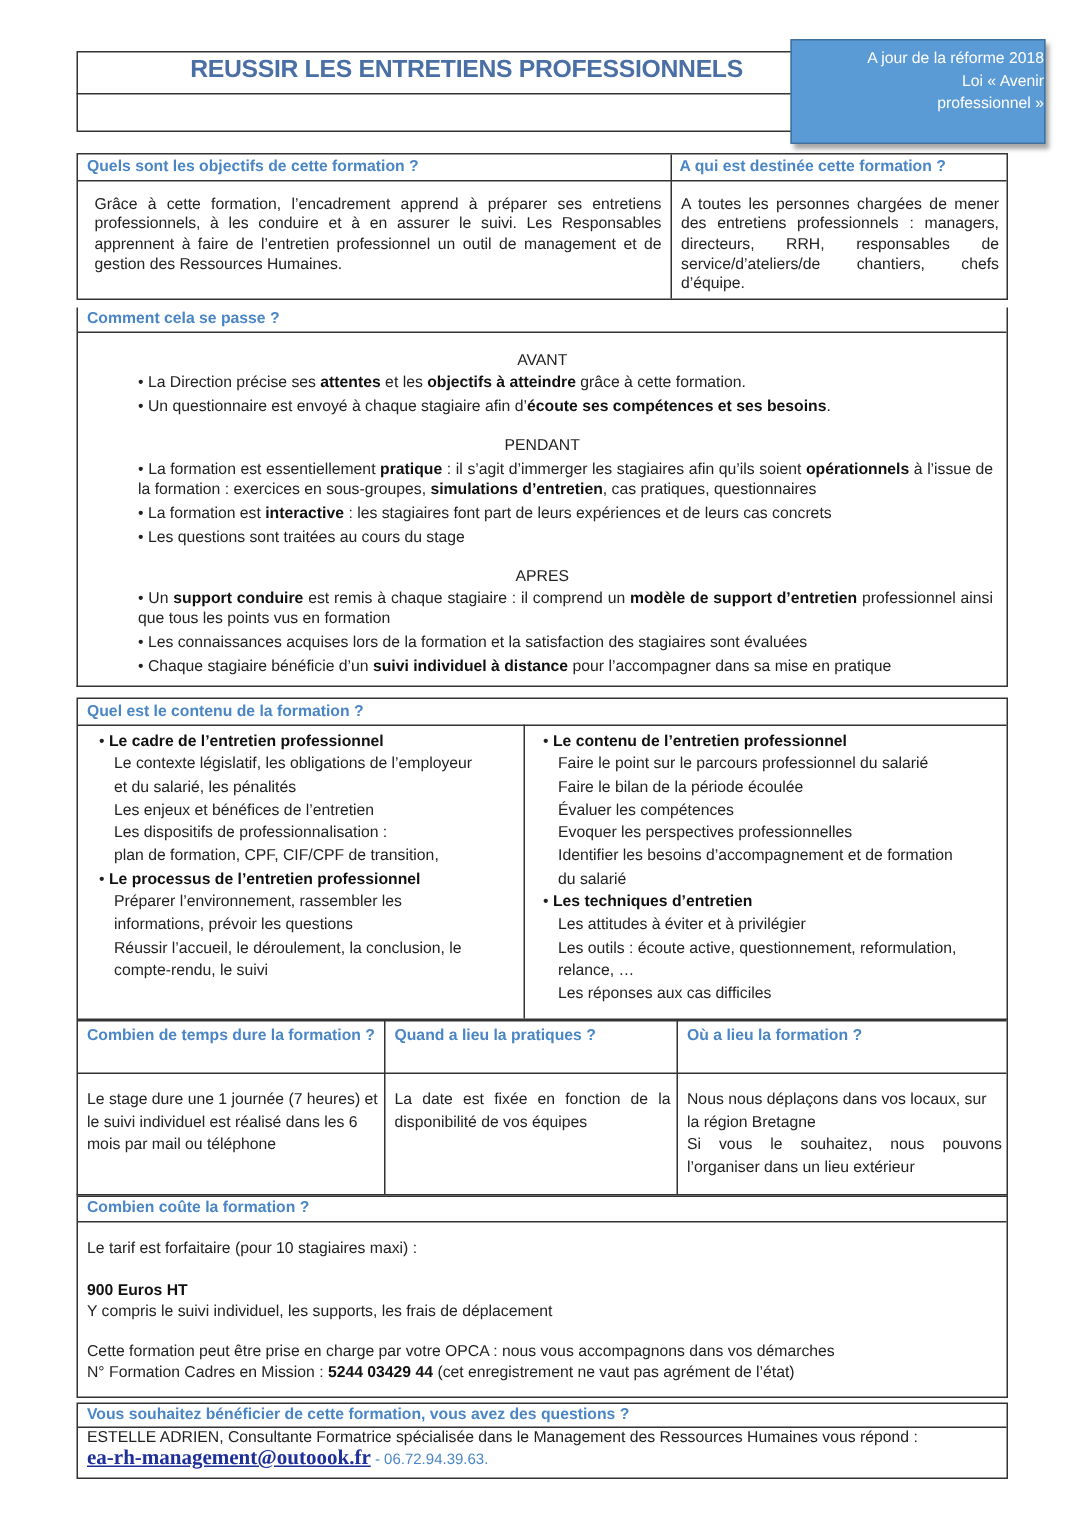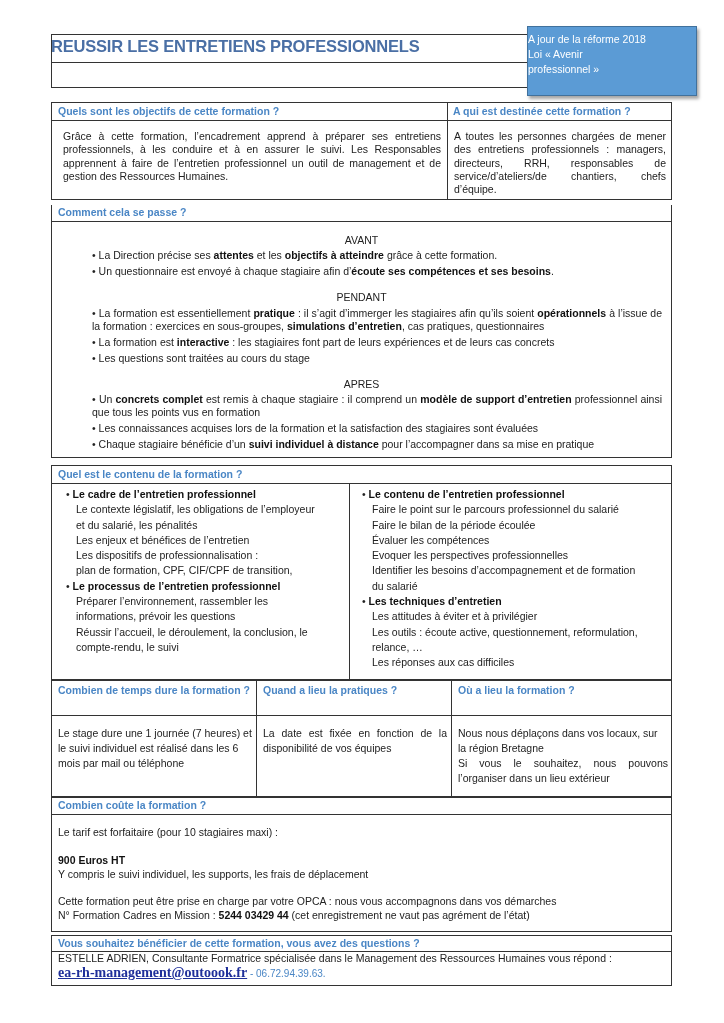--- a/index.html
+++ b/index.html
@@ -1,21 +1,21 @@
 <!DOCTYPE html>
 <html><head>
 <meta charset="utf-8">
 <style>
   html, body { margin:0; padding:0; background:#ffffff; }
   body { width:724px; height:1023px; position:relative; font-family:"Liberation Sans", sans-serif; color:#222; font-size:10.5px; }
   .abs { position:absolute; }
   .hdrbox { left:51px; top:34px; width:620px; height:54px; border:1px solid #333; box-sizing:border-box; }
   .hdrline { left:51px; top:62px; width:540px; height:0; border-top:1px solid #333; }
-  .title { left:51px; top:37px; width:520px; font-weight:bold; font-size:16.5px; color:#4a6fa5; letter-spacing:-0.2px; }
-  .badge { left:527px; top:26px; width:170px; height:70px; background:#5b9bd5; border:1px solid #41719c; box-shadow:2px 3px 3px rgba(0,0,0,0.35); color:#fff; text-align:left; font-size:10.5px; line-height:15px; padding-top:5px; box-sizing:border-box; }
+  .title { left:51px; top:37px; width:520px; text-align:center; font-weight:bold; font-size:16.5px; color:#4a6fa5; letter-spacing:-0.2px; }
+  .badge { left:527px; top:26px; width:170px; height:70px; background:#5b9bd5; border:1px solid #41719c; box-shadow:2px 3px 3px rgba(0,0,0,0.35); color:#fff; text-align:right; font-size:10.5px; line-height:15px; padding-top:5px; box-sizing:border-box; }
   .sec { left:51px; width:621px; border:1px solid #333; box-sizing:border-box; }
   .lbl { color:#4a86c5; font-weight:bold; font-size:10.5px; }
   .hr { position:absolute; left:0; right:0; border-top:1px solid #333; }
   .vr { position:absolute; top:0; bottom:0; border-left:1px solid #333; }
   .txt { position:absolute; line-height:13.3px; font-size:10.5px; }
   .just { text-align:justify; }
   .ctr { text-align:center; }
   b { font-weight:bold; color:#111; }
   .bul::before { content:"• "; }
   .email { color:#1f2f9a; font-family:"Liberation Serif", serif; font-weight:bold; font-size:14px; text-decoration:underline; }
@@ -49,21 +49,21 @@
   <div class="txt ctr" style="left:0;right:0;top:29px;">AVANT</div>
   <div class="txt bul" style="left:40px;top:44px;width:570px;"><span>La Direction précise ses </span><b>attentes</b><span> et les </span><b>objectifs à atteindre</b><span> grâce à cette formation.</span></div>
   <div class="txt bul" style="left:40px;top:60px;width:570px;"><span>Un questionnaire est envoyé à chaque stagiaire afin d’</span><b>écoute ses compétences et ses besoins</b><span>.</span></div>
 
   <div class="txt ctr" style="left:0;right:0;top:86px;">PENDANT</div>
   <div class="txt bul just" style="left:40px;top:102px;width:570px;"><span>La formation est essentiellement </span><b>pratique</b><span> : il s’agit d’immerger les stagiaires afin qu’ils soient </span><b>opérationnels</b><span> à l’issue de la formation : exercices en sous-groupes, </span><b>simulations d’entretien</b><span>, cas pratiques, questionnaires</span></div>
   <div class="txt bul" style="left:40px;top:131px;width:570px;"><span>La formation est </span><b>interactive</b><span> : les stagiaires font part de leurs expériences et de leurs cas concrets</span></div>
   <div class="txt bul" style="left:40px;top:147px;width:570px;"><span>Les questions sont traitées au cours du stage</span></div>
 
   <div class="txt ctr" style="left:0;right:0;top:173px;">APRES</div>
-  <div class="txt bul just" style="left:40px;top:188px;width:570px;"><span>Un </span><b>concrets complet</b><span> est remis à chaque stagiaire : il comprend un </span><b>modèle de support d’entretien</b><span> professionnel ainsi que tous les points vus en formation</span></div>
+  <div class="txt bul just" style="left:40px;top:188px;width:570px;"><span>Un </span><b>support conduire</b><span> est remis à chaque stagiaire : il comprend un </span><b>modèle de support d’entretien</b><span> professionnel ainsi que tous les points vus en formation</span></div>
   <div class="txt bul" style="left:40px;top:217px;width:570px;"><span>Les connaissances acquises lors de la formation et la satisfaction des stagiaires sont évaluées</span></div>
   <div class="txt bul" style="left:40px;top:233px;width:570px;"><span>Chaque stagiaire bénéficie d’un </span><b>suivi individuel à distance</b><span> pour l’accompagner dans sa mise en pratique</span></div>
 </div>
 
 <div class="abs sec" style="top:465px;height:215px;">
   <div class="hr" style="top:17px;"></div>
   <div class="vr" style="left:297px;top:17px;"></div>
   <div class="txt lbl" style="left:6px;top:2px;">Quel est le contenu de la formation ?</div>
 
   <div class="txt" style="left:14px;top:21px;width:280px;line-height:15.3px;">

